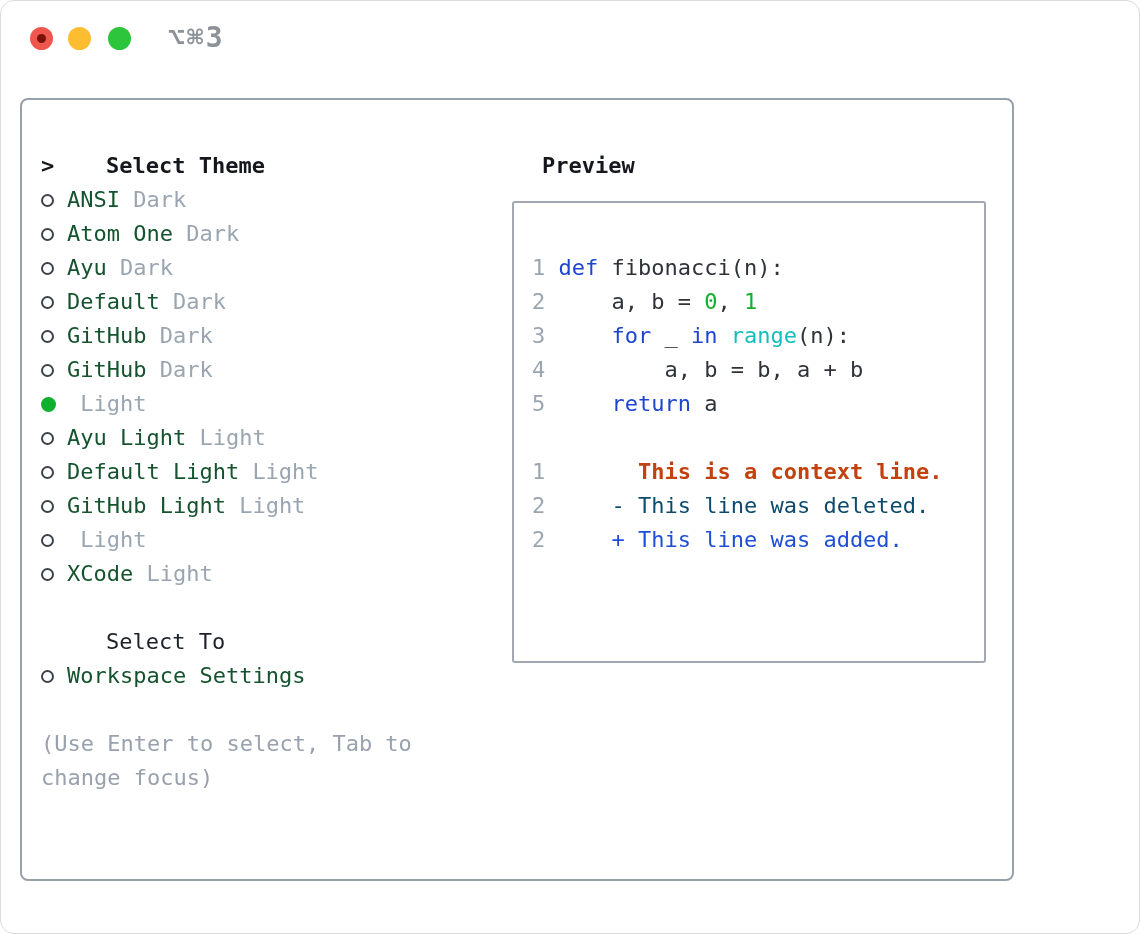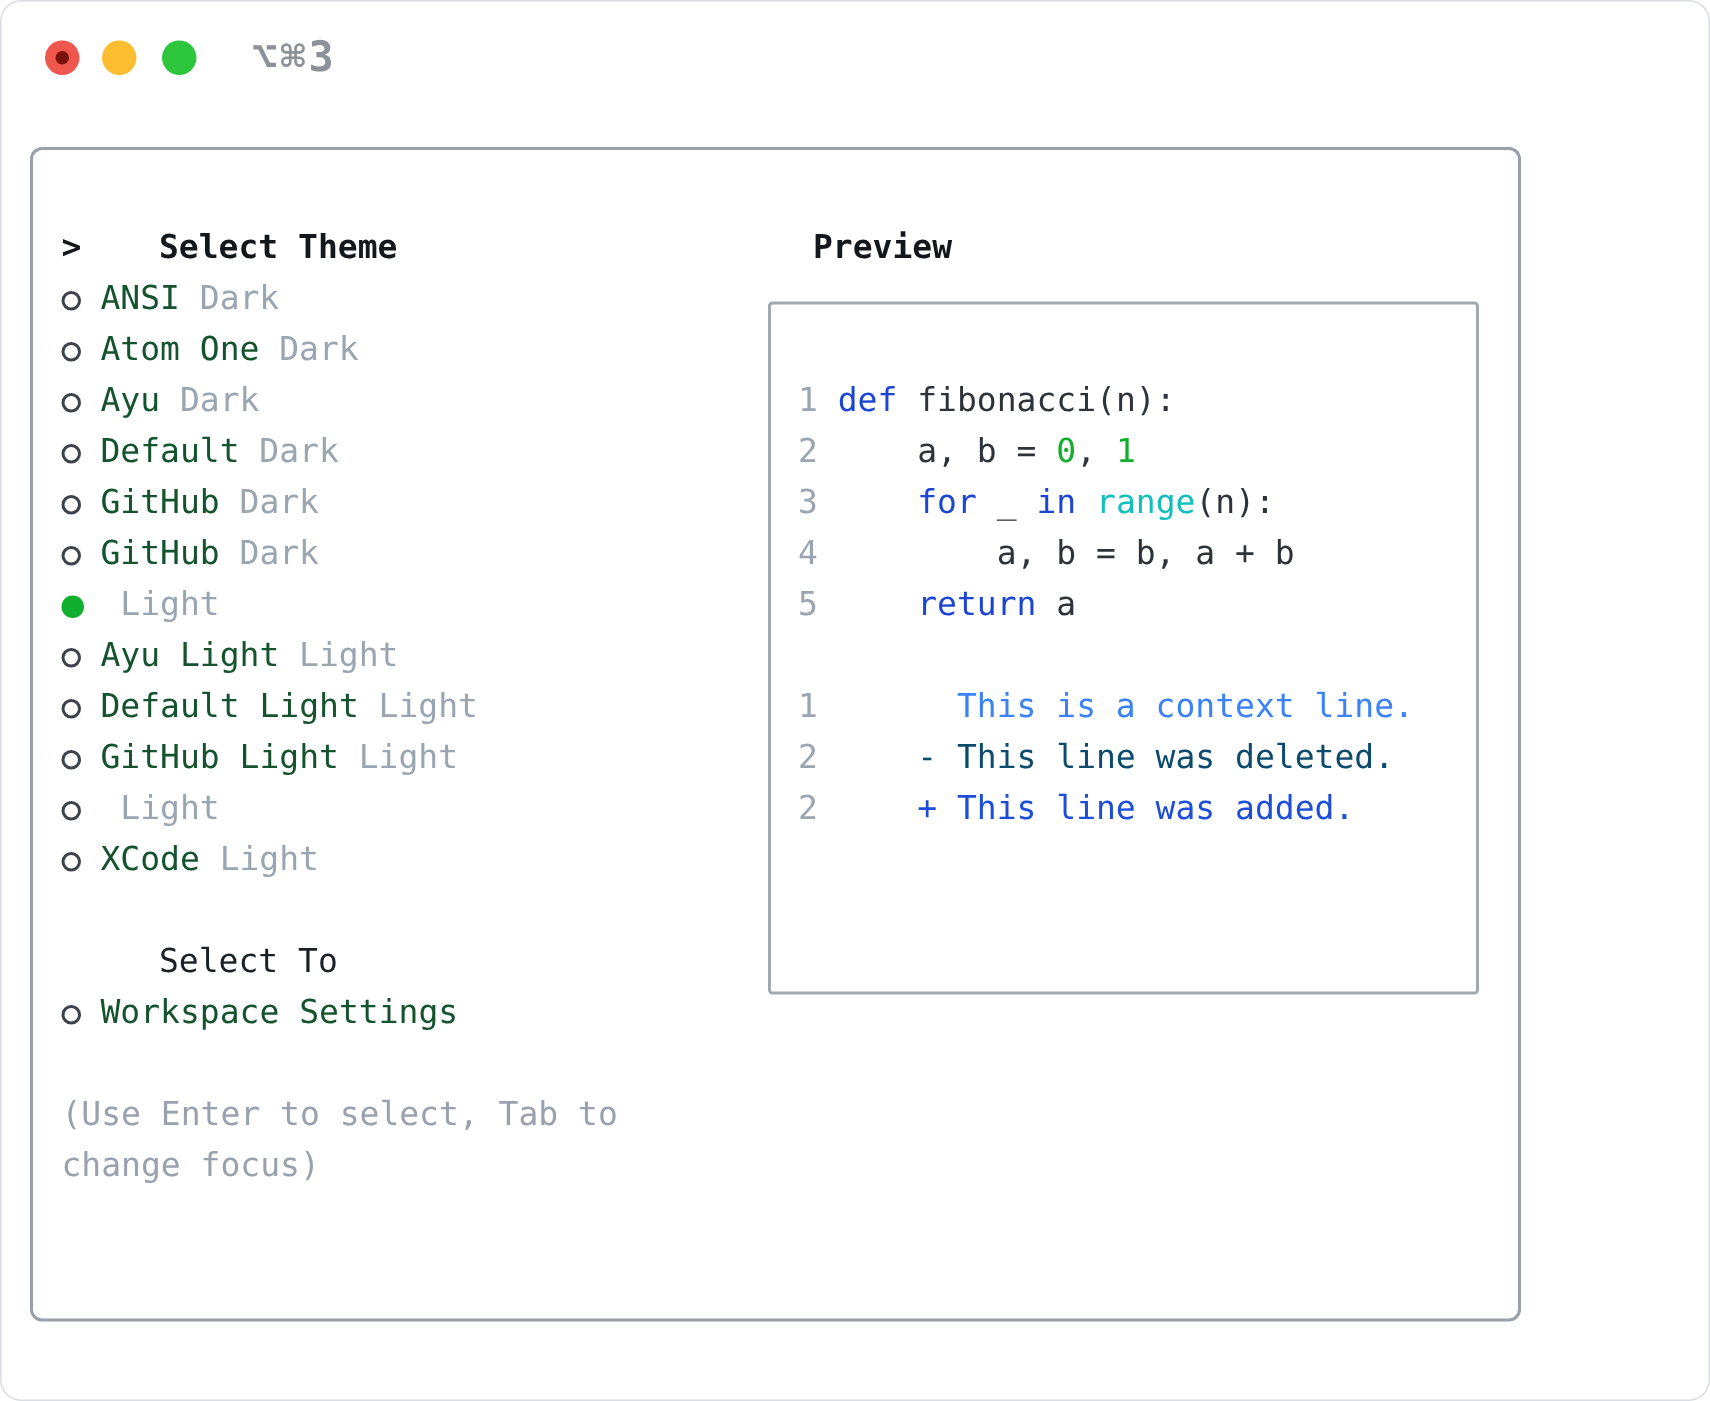--- a/index.html
+++ b/index.html
@@ -63,21 +63,21 @@
     border: 2px solid #a2a8b1; border-radius: 3px;
     background: #ffffff; overflow: hidden;
   }
   .code { padding: 48px 0 0 18px; white-space: pre; }
   .code-line { height: 34px; }
   .ln { display: inline-block; width: 2ch; color: #9aa5b2; }
   .c-plain { color: #2e333a; }
   .c-kw    { color: #1c46d2; }
   .c-fn    { color: #12bebe; }
   .c-num   { color: #10af2d; }
-  .c-ctx   { color: #3b82f6; }
+  .c-ctx   { color: #c2410c; font-weight: bold; }
   .c-del   { color: #0c4a6e; }
   .c-add   { color: #1d4ed8; }
 </style>
 </head>
 <body>
 
 <div class="window">
 
   <div class="titlebar">
     <span class="dot dot-close"></span>

